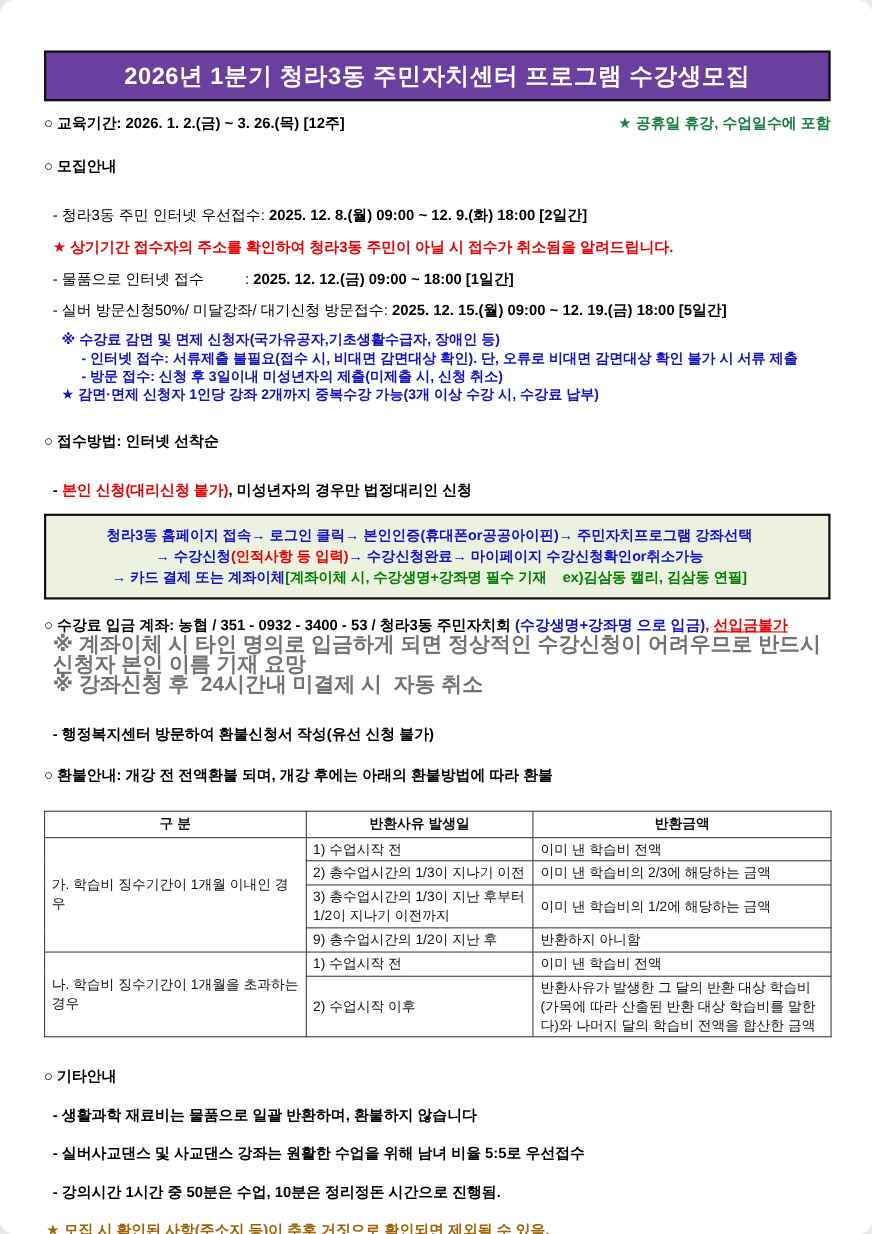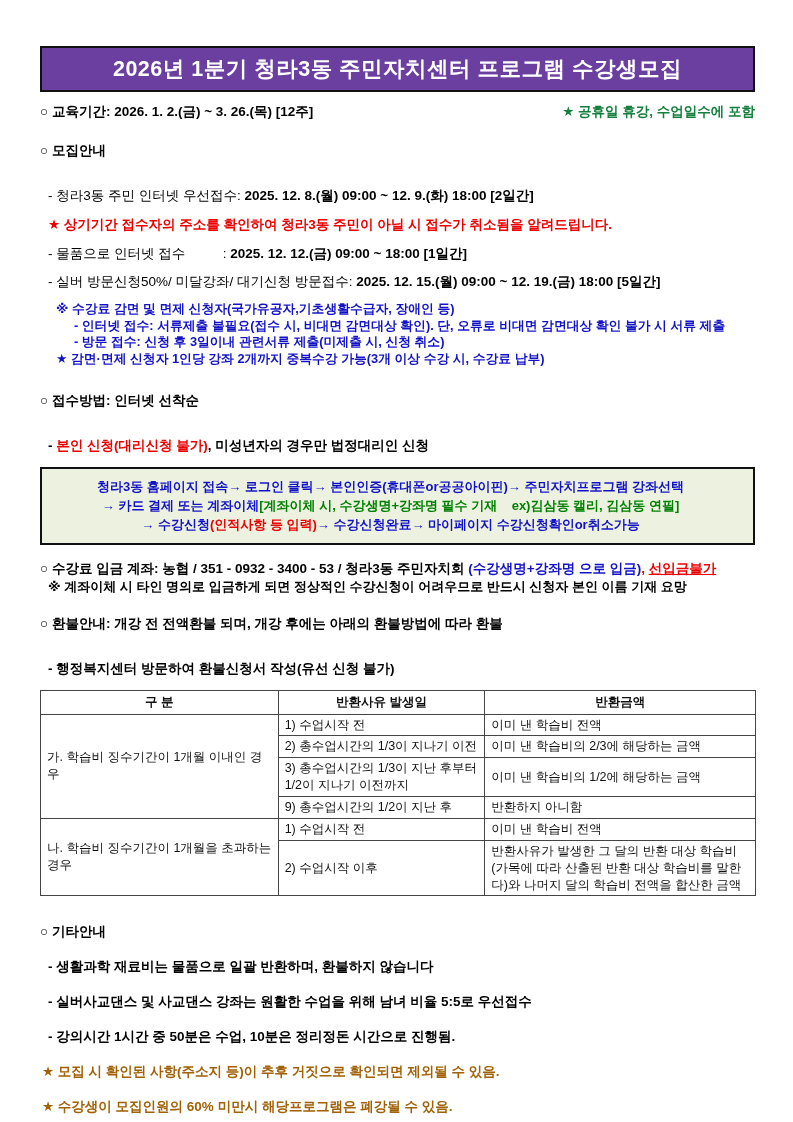--- a/index.html
+++ b/index.html
@@ -1,17 +1,17 @@
 <!DOCTYPE html>
 <html><head>
 <meta charset="utf-8">
 <style>
   html,body{margin:0;padding:0;background:#e8e8e8;}
   body{width:793px;height:1122px;overflow:hidden;font-family:"Liberation Sans","DejaVu Sans",sans-serif;}
-  .page{width:793px;height:1122px;background:#ffffff;box-sizing:border-box;padding:46px 38px 0 40px;position:relative;}
+  .page{width:793px;height:1122px;background:#ffffff;box-sizing:border-box;padding:46px 38px 0 40px;position:relative;border-radius:13px;}
   [data-bind]{white-space:pre-wrap;}
   .banner{background:#6b3fa0;border:2px solid #111;text-align:center;padding:6px 0 7px 0;}
   .banner .title{color:#ffffff;font-weight:bold;font-size:21.5px;letter-spacing:0.5px;}
   .row-flex{display:flex;justify-content:space-between;align-items:baseline;}
   .line{font-size:13.5px;color:#000;line-height:1.25;}
   .b{font-weight:bold;}
   .red{color:#ee0000;}
   .blue{color:#1212c8;}
   .green{color:#15803d;}
   .dgreen{color:#008000;}
@@ -20,23 +20,23 @@
   .mt16{margin-top:16px;}
   .mt20{margin-top:20px;}
   .mt22{margin-top:22px;}
   .mt26{margin-top:26px;}
   .mt28{margin-top:28px;}
   .bullet-line{padding-left:8px;}
   .notes-block{margin-top:10px;font-size:12.8px;line-height:16.5px;font-weight:bold;color:#1212c8;}
   .note-ind1{padding-left:16px;}
   .note-ind2{padding-left:34px;}
   .procedure-box{margin-top:12px;background:#ecf1e0;border:2px solid #111;padding:8px 20px 9px 6px;text-align:center;font-size:13px;font-weight:bold;line-height:19px;}
-  .pay-note{font-size:13px;font-weight:bold;color:#000000;line-height:18px;padding-left:8px;}
+  .pay-note{font-size:19px;font-weight:bold;color:#737373;line-height:18px;padding-left:8px;}
   .underline{text-decoration:underline;}
-  table.refund{border-collapse:collapse;width:716px;margin-top:12px;table-layout:fixed;}
+  table.refund{border-collapse:collapse;width:716px;margin-top:23px;table-layout:fixed;}
   table.refund th,table.refund td{border:1px solid #444;font-size:12.5px;font-weight:normal;color:#111;padding:2px 6px;line-height:1.35;vertical-align:middle;}
   table.refund th{font-weight:bold;text-align:center;padding:3px 6px;}
   table.refund .col1{width:230px;}
   table.refund .col2{width:200px;}
   table.refund .col3{width:262px;}
   table.refund{border:1.5px solid #333;}
   .etc-item{font-size:13.5px;font-weight:bold;margin-top:17px;padding-left:8px;}
   .warn-item{font-size:13.5px;font-weight:bold;color:#a16207;margin-top:17px;padding-left:2px;}
 </style>
 </head>
@@ -65,49 +65,50 @@
     <span data-bind="recruit.line2_label">- 물품으로 인터넷 접수          : </span><span class="b" data-bind="recruit.line2_value">2025. 12. 12.(금) 09:00 ~ 18:00 [1일간]</span>
   </div>
 
   <div class="line mt12 bullet-line">
     <span data-bind="recruit.line3_label">- 실버 방문신청50%/ 미달강좌/ 대기신청 방문접수: </span><span class="b" data-bind="recruit.line3_value">2025. 12. 15.(월) 09:00 ~ 12. 19.(금) 18:00 [5일간]</span>
   </div>
 
   <div class="notes-block">
     <div class="note-ind1" data-bind="recruit.notes.0">※ 수강료 감면 및 면제 신청자(국가유공자,기초생활수급자, 장애인 등)</div>
     <div class="note-ind2" data-bind="recruit.notes.1">- 인터넷 접수: 서류제출 불필요(접수 시, 비대면 감면대상 확인). 단, 오류로 비대면 감면대상 확인 불가 시 서류 제출</div>
-    <div class="note-ind2" data-bind="recruit.notes.2">- 방문 접수: 신청 후 3일이내 관련서류 제출(미제출 시, 신청 취소)</div>
+    <div class="note-ind2" data-bind="recruit.notes.2">- 방문 접수: 신청 후 3일이내 미성년자의 제출(미제출 시, 신청 취소)</div>
     <div class="note-ind1" data-bind="recruit.notes.3">★ 감면·면제 신청자 1인당 강좌 2개까지 중복수강 가능(3개 이상 수강 시, 수강료 납부)</div>
   </div>
 
   <div class="line b mt26" data-bind="apply.heading">○ 접수방법: 인터넷 선착순</div>
 
   <div class="line mt14 bullet-line">
     <span class="b" data-bind="apply.self_dash">- </span><span class="b red" data-bind="apply.self_red">본인 신청(대리신청 불가)</span><span class="b" data-bind="apply.self_rest">, 미성년자의 경우만 법정대리인 신청</span>
   </div>
 
   <div class="procedure-box">
     <div>
       <span class="blue" data-bind="apply.box_line1">청라3동 홈페이지 접속→ 로그인 클릭→ 본인인증(휴대폰or공공아이핀)→ 주민자치프로그램 강좌선택</span>
     </div>
     <div>
-      <span class="blue" data-bind="apply.box_line3_a">→ 카드 결제 또는 계좌이체</span><span class="dgreen" data-bind="apply.box_line3_green">[계좌이체 시, 수강생명+강좌명 필수 기재    ex)김삼동 캘리, 김삼동 연필]</span>
+      <span class="blue" data-bind="apply.box_line2_a">→ 수강신청</span><span class="red" data-bind="apply.box_line2_red">(인적사항 등 입력)</span><span class="blue" data-bind="apply.box_line2_b">→ 수강신청완료→ 마이페이지 수강신청확인or취소가능</span>
     </div>
     <div>
-      <span class="blue" data-bind="apply.box_line2_a">→ 수강신청</span><span class="red" data-bind="apply.box_line2_red">(인적사항 등 입력)</span><span class="blue" data-bind="apply.box_line2_b">→ 수강신청완료→ 마이페이지 수강신청확인or취소가능</span>
+      <span class="blue" data-bind="apply.box_line3_a">→ 카드 결제 또는 계좌이체</span><span class="dgreen" data-bind="apply.box_line3_green">[계좌이체 시, 수강생명+강좌명 필수 기재    ex)김삼동 캘리, 김삼동 연필]</span>
     </div>
   </div>
 
   <div class="line b mt16">
     <span data-bind="payment.label">○ 수강료 입금 계좌: 농협 / 351 - 0932 - 3400 - 53 / 청라3동 주민자치회 </span><span class="blue" data-bind="payment.blue_part">(수강생명+강좌명 으로 입금)</span><span class="red" data-bind="payment.comma">, </span><span class="red underline" data-bind="payment.red_underline">선입금불가</span>
   </div>
   <div class="pay-note" data-bind="payment.note1">※ 계좌이체 시 타인 명의로 입금하게 되면 정상적인 수강신청이 어려우므로 반드시 신청자 본인 이름 기재 요망</div>
+  <div class="pay-note" data-bind="payment.note2">※ 강좌신청 후  24시간내 미결제 시  자동 취소</div>
 
+  <div class="line b mt14 bullet-line" data-bind="refund.sub">- 행정복지센터 방문하여 환불신청서 작성(유선 신청 불가)</div>
   <div class="line b mt20" data-bind="refund.heading">○ 환불안내: 개강 전 전액환불 되며, 개강 후에는 아래의 환불방법에 따라 환불</div>
-  <div class="line b mt14 bullet-line" data-bind="refund.sub">- 행정복지센터 방문하여 환불신청서 작성(유선 신청 불가)</div>
 
   <table class="refund">
     <colgroup>
         <col class="col1">
         <col class="col2">
         <col class="col3">
       </colgroup>
     <tbody>
         <tr>
       <th data-bind="refund.table.headers.0">구 분</th>

